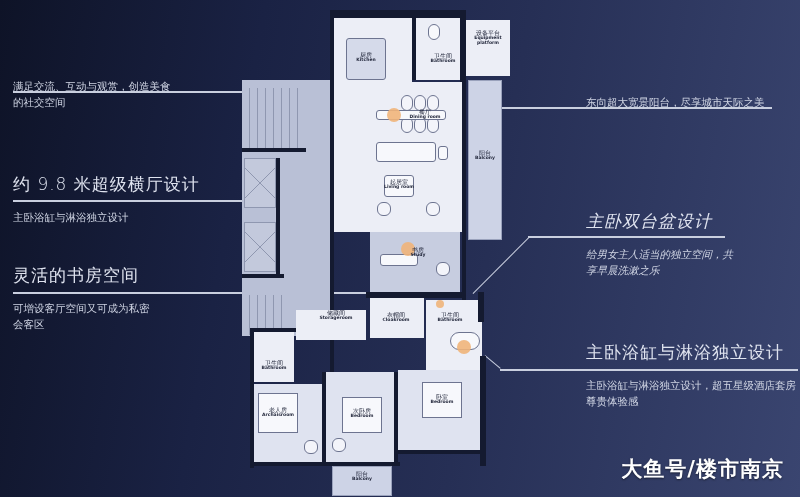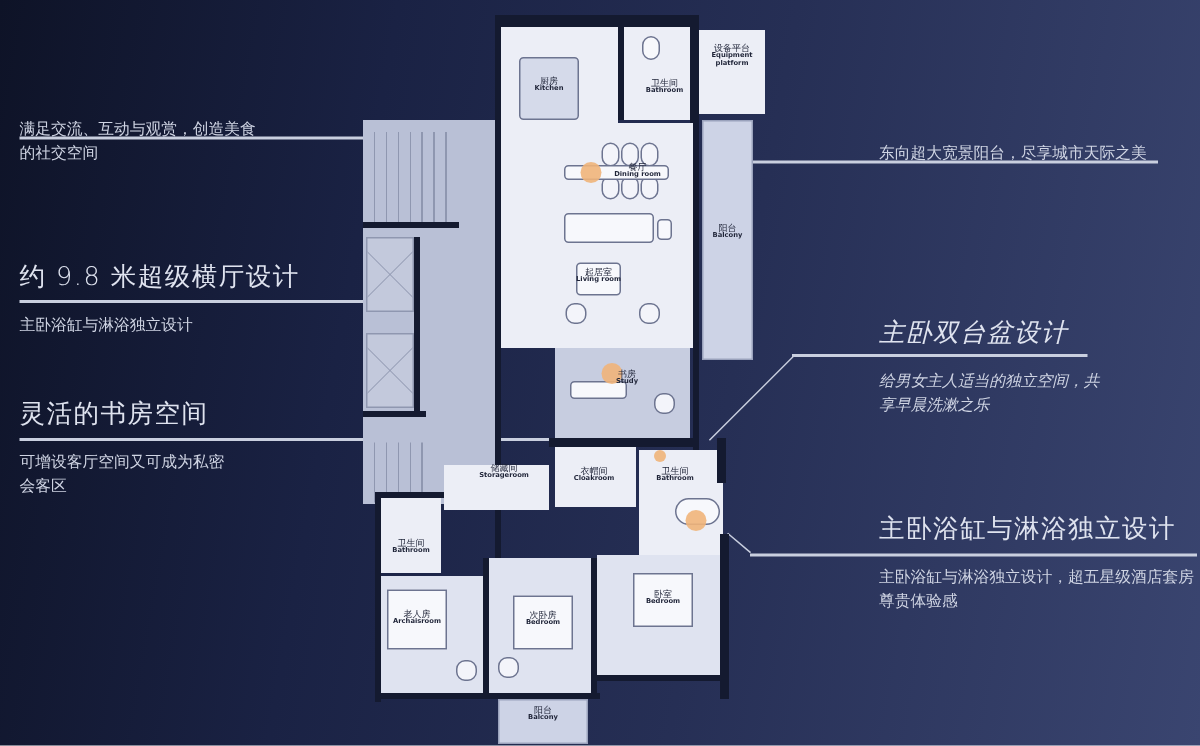--- a/index.html
+++ b/index.html
@@ -239,13 +239,14 @@
     <div class="wall" style="left:14px; top:452px; width:150px; height:4px;"></div>
     <div class="wall" style="left:162px; top:440px; width:88px; height:4px;"></div>
 
     <div class="room mid" style="left:96px; top:456px; width:60px; height:30px; border:1px solid #9aa2bc;"></div>
     <div class="lbl" style="left:96px; top:461px; width:60px;">
       <span class="cn">阳台</span>
       <span class="en">Balcony</span>
     </div>
   </div>
 
+  <div class="watermark">大鱼号/楼市南京</div>
 </div>
 
 </body></html>

